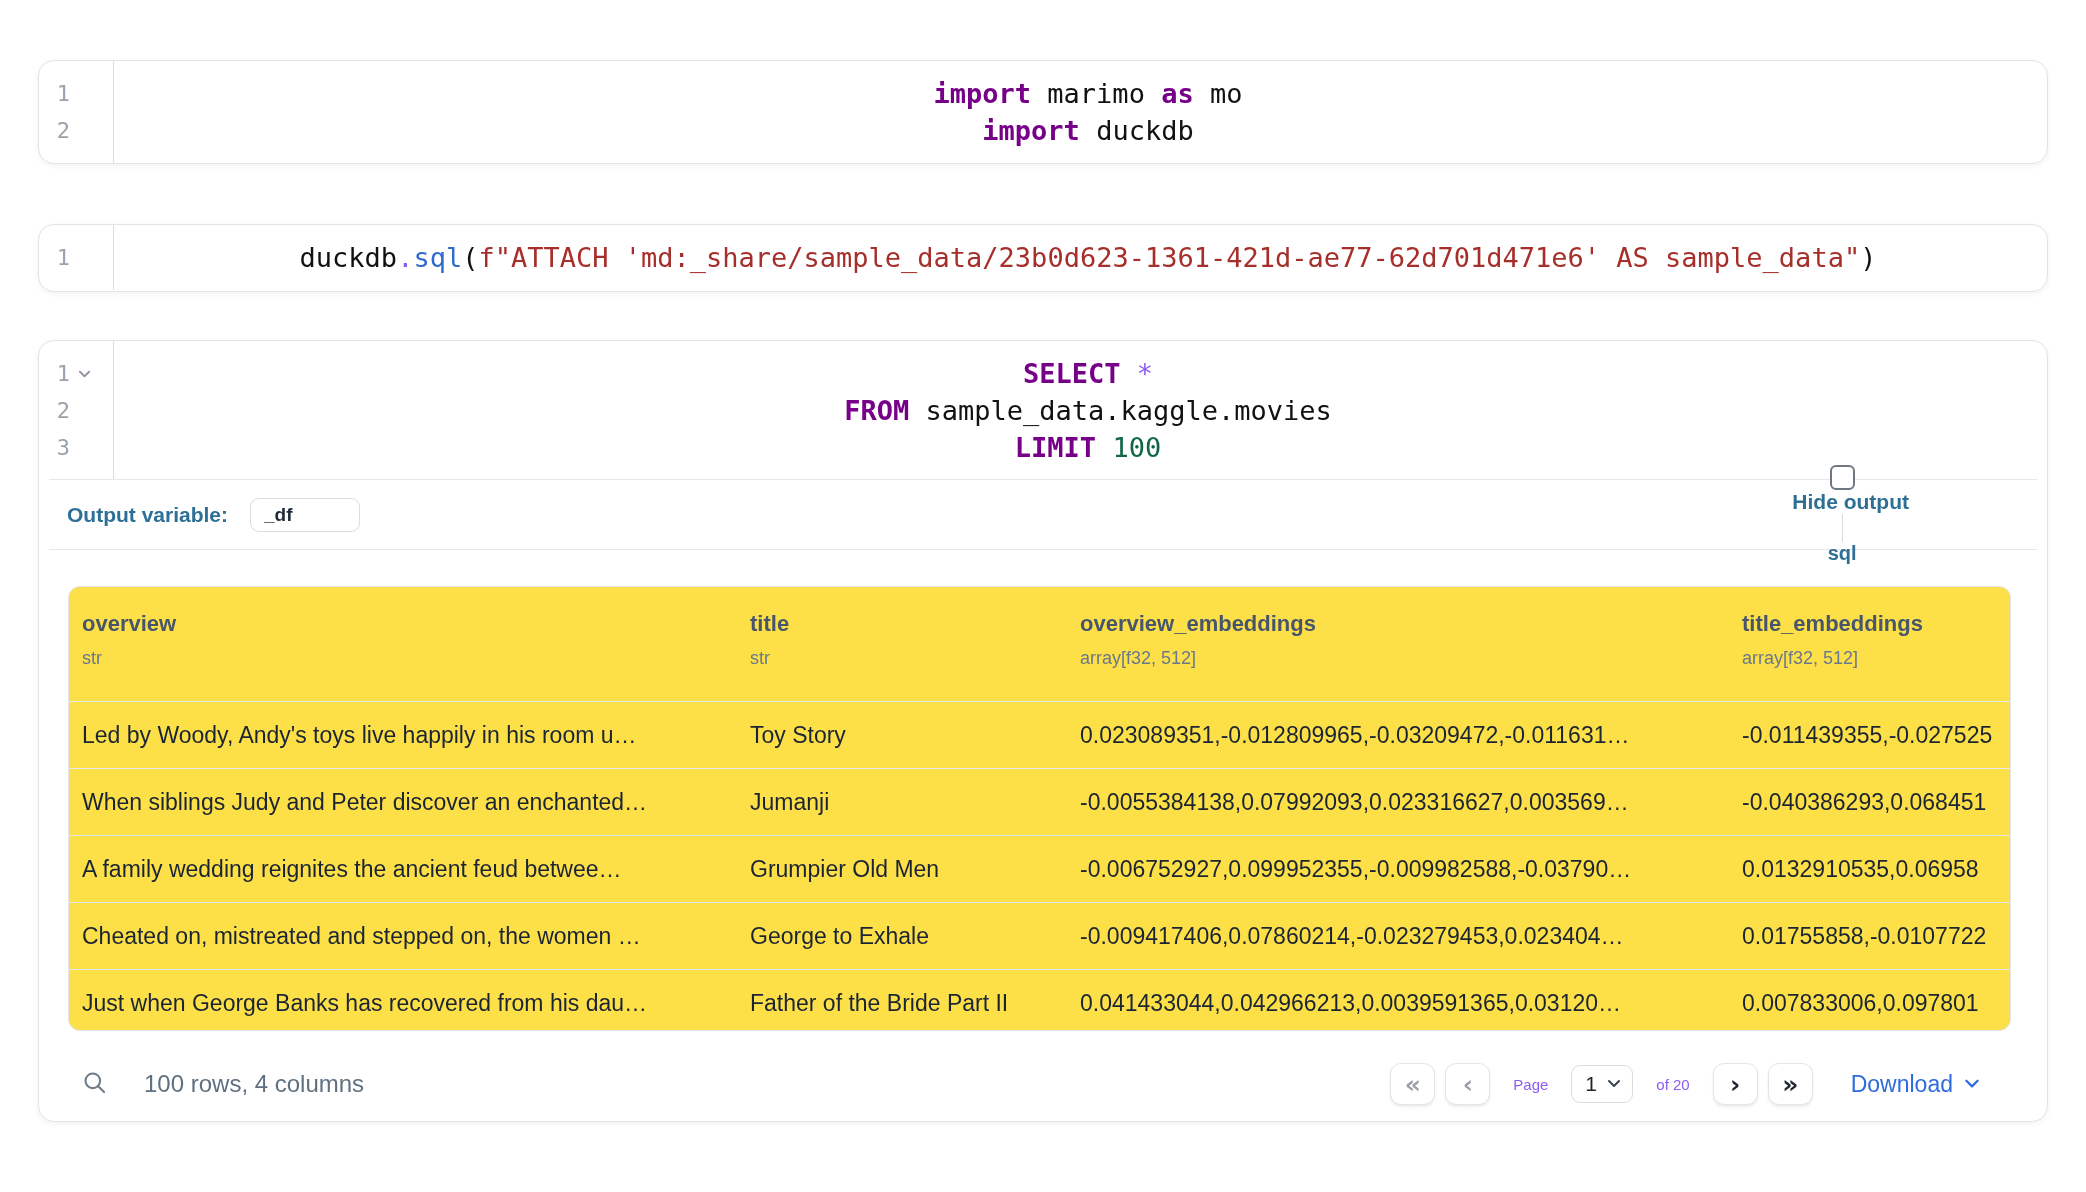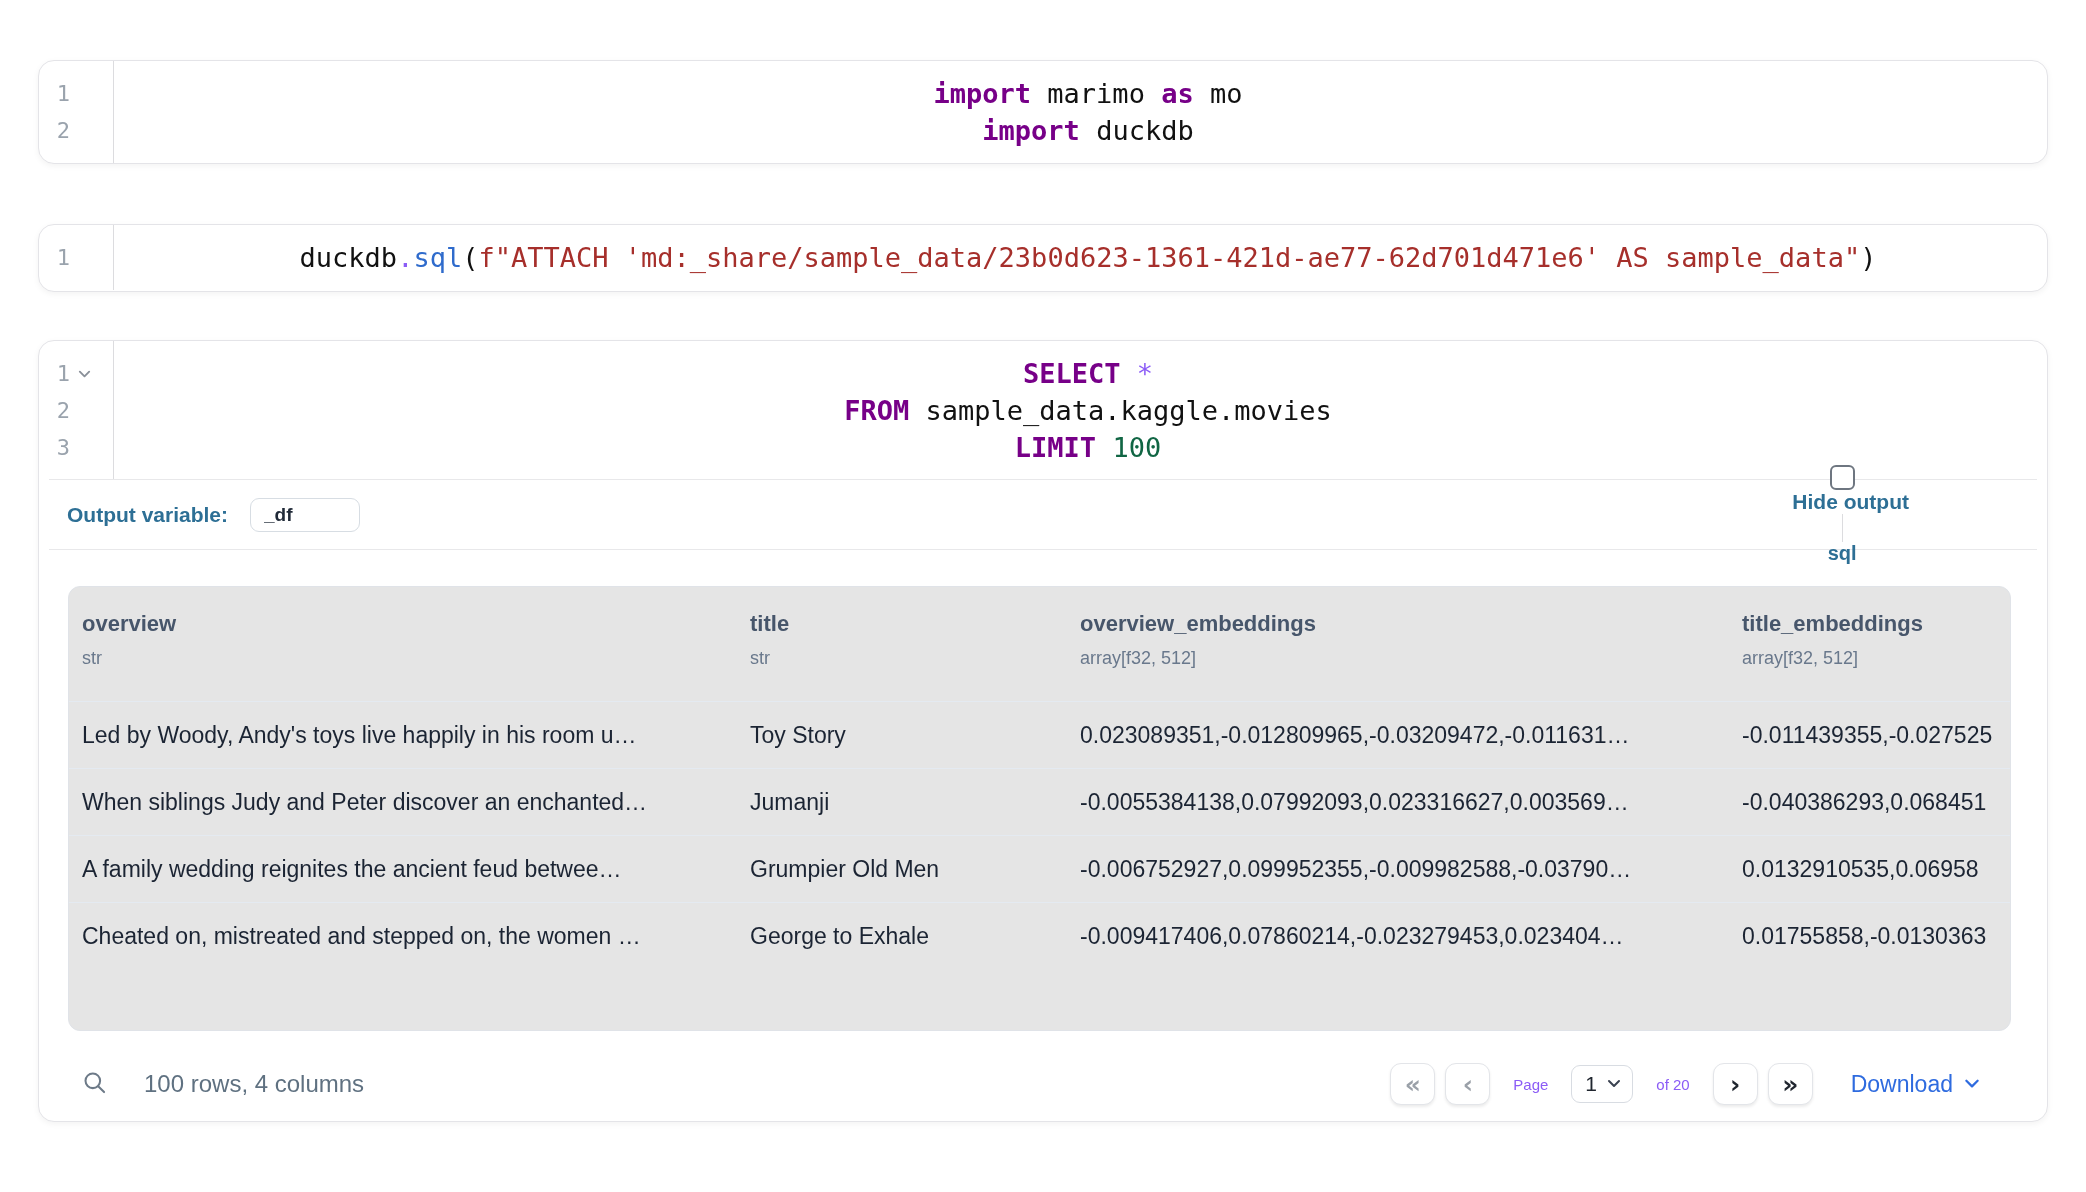--- a/index.html
+++ b/index.html
@@ -64,21 +64,21 @@
     width:25px;height:25px;border:2.5px solid #6e7680;border-radius:6px;
     background:#fff;box-sizing:border-box;display:inline-block;
   }
   .hide-label{margin-left:17px;color:#2d6f95;font-weight:bold;font-size:21px;}
   .vdivider{width:1px;height:28px;background:#dcdcdf;margin:0 32px;}
   .lang-label{color:#2d6f95;font-weight:bold;font-size:20px;}
 
   
   .table-card{
     position:absolute;left:29px;top:245px;width:1943px;height:445px;
-    border:1px solid #e0e3e8;border-radius:12px;background:#e5e5e5;
+    border:1px solid #e0e3e8;border-radius:12px;background:#fde047;
     overflow:hidden;box-sizing:border-box;
   }
   .tgrid{display:grid;grid-template-columns:668px 330px 662px 283px;}
   .thead{height:114px;}
   .th{padding:24px 10px 0 13px;overflow:hidden;white-space:nowrap;}
   .th .cname{color:#47566b;font-weight:bold;font-size:22px;display:block;}
   .th .ctype{color:#69788c;font-size:18px;display:block;margin-top:11px;}
   .trow{height:66px;border-top:1px solid #e4eaf1;}
   .td{
     display:flex;align-items:center;padding:0 6px 0 13px;
@@ -227,21 +227,27 @@
         <div class="trow tgrid">
           <div class="td">A family wedding reignites the ancient feud betwee…</div>
           <div class="td">Grumpier Old Men</div>
           <div class="td">-0.006752927,0.099952355,-0.009982588,-0.03790…</div>
           <div class="td">0.0132910535,0.06958</div>
         </div>
         <div class="trow tgrid">
           <div class="td">Cheated on, mistreated and stepped on, the women …</div>
           <div class="td">George to Exhale</div>
           <div class="td">-0.009417406,0.07860214,-0.023279453,0.023404…</div>
-          <div class="td">0.01755858,-0.0130363</div>
+          <div class="td">0.01755858,-0.0107722</div>
+        </div>
+        <div class="trow tgrid">
+          <div class="td">Just when George Banks has recovered from his dau…</div>
+          <div class="td">Father of the Bride Part II</div>
+          <div class="td">0.041433044,0.042966213,0.0039591365,0.03120…</div>
+          <div class="td">0.007833006,0.097801</div>
         </div>
       </div>
   </div>
 
   <div class="table-footer">
     <button class="search-btn">
       <span>
         <svg width="27" height="27" viewBox="0 0 24 24" fill="none" stroke="#6d7a88" stroke-width="1.8" stroke-linecap="round">
           <circle cx="10.5" cy="10.5" r="6.5"></circle>
           <line x1="15.5" y1="15.5" x2="20.5" y2="20.5"></line>

